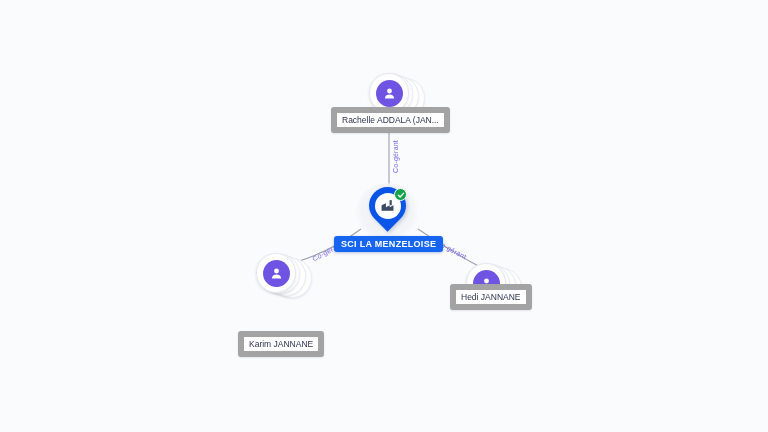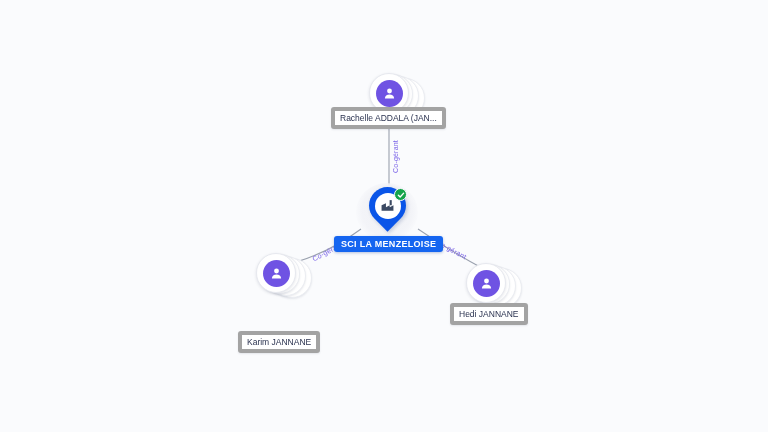--- a/index.html
+++ b/index.html
@@ -94,21 +94,21 @@
     justify-content: center;
   }
   .avatar-disc svg { display: block; }
 
   
   .node-label {
     position: absolute;
     font-size: 8.5px;
     color: #2b3350;
     background: #ffffff;
-    border: 4px solid #a3a3a3;
+    border: 6px solid #a3a3a3;
     border-radius: 3px;
     padding: 2.5px 5px 3px 5px;
     white-space: nowrap;
     box-shadow: 0 1px 2px rgba(40,50,80,.10);
     line-height: 1;
   }
 
   
   #company-node {
     position: absolute;
@@ -244,21 +244,21 @@
       <div class="avatar-main">
         <div class="avatar-disc">
           <svg width="15" height="15" viewBox="0 0 24 24" fill="#ffffff">
             <circle cx="12" cy="8" r="3.9"></circle>
             <path d="M4.6 20c0-4.1 3.3-6.4 7.4-6.4s7.4 2.3 7.4 6.4z"></path>
           </svg>
         </div>
       </div>
     </div>
   </div>
-  <div class="node-label" style="left:450px; top:303px;">Hedi JANNANE</div>
+  <div class="node-label" style="left:450px; top:284px;">Hedi JANNANE</div>
 
   <div id="company-node">
     <div class="pin-halo"></div>
     <div class="pin-shape"></div>
     <div class="pin-inner">
       <svg width="15" height="15" viewBox="0 0 24 24" fill="#3c4a63">
         <path d="M2.5 20.5h19v-9l-6 3.2v-3.2l-6 3.2V8.2L2.5 11.4z"></path>
         <rect x="15.4" y="3.4" width="3.4" height="8.2"></rect>
       </svg>
     </div>

